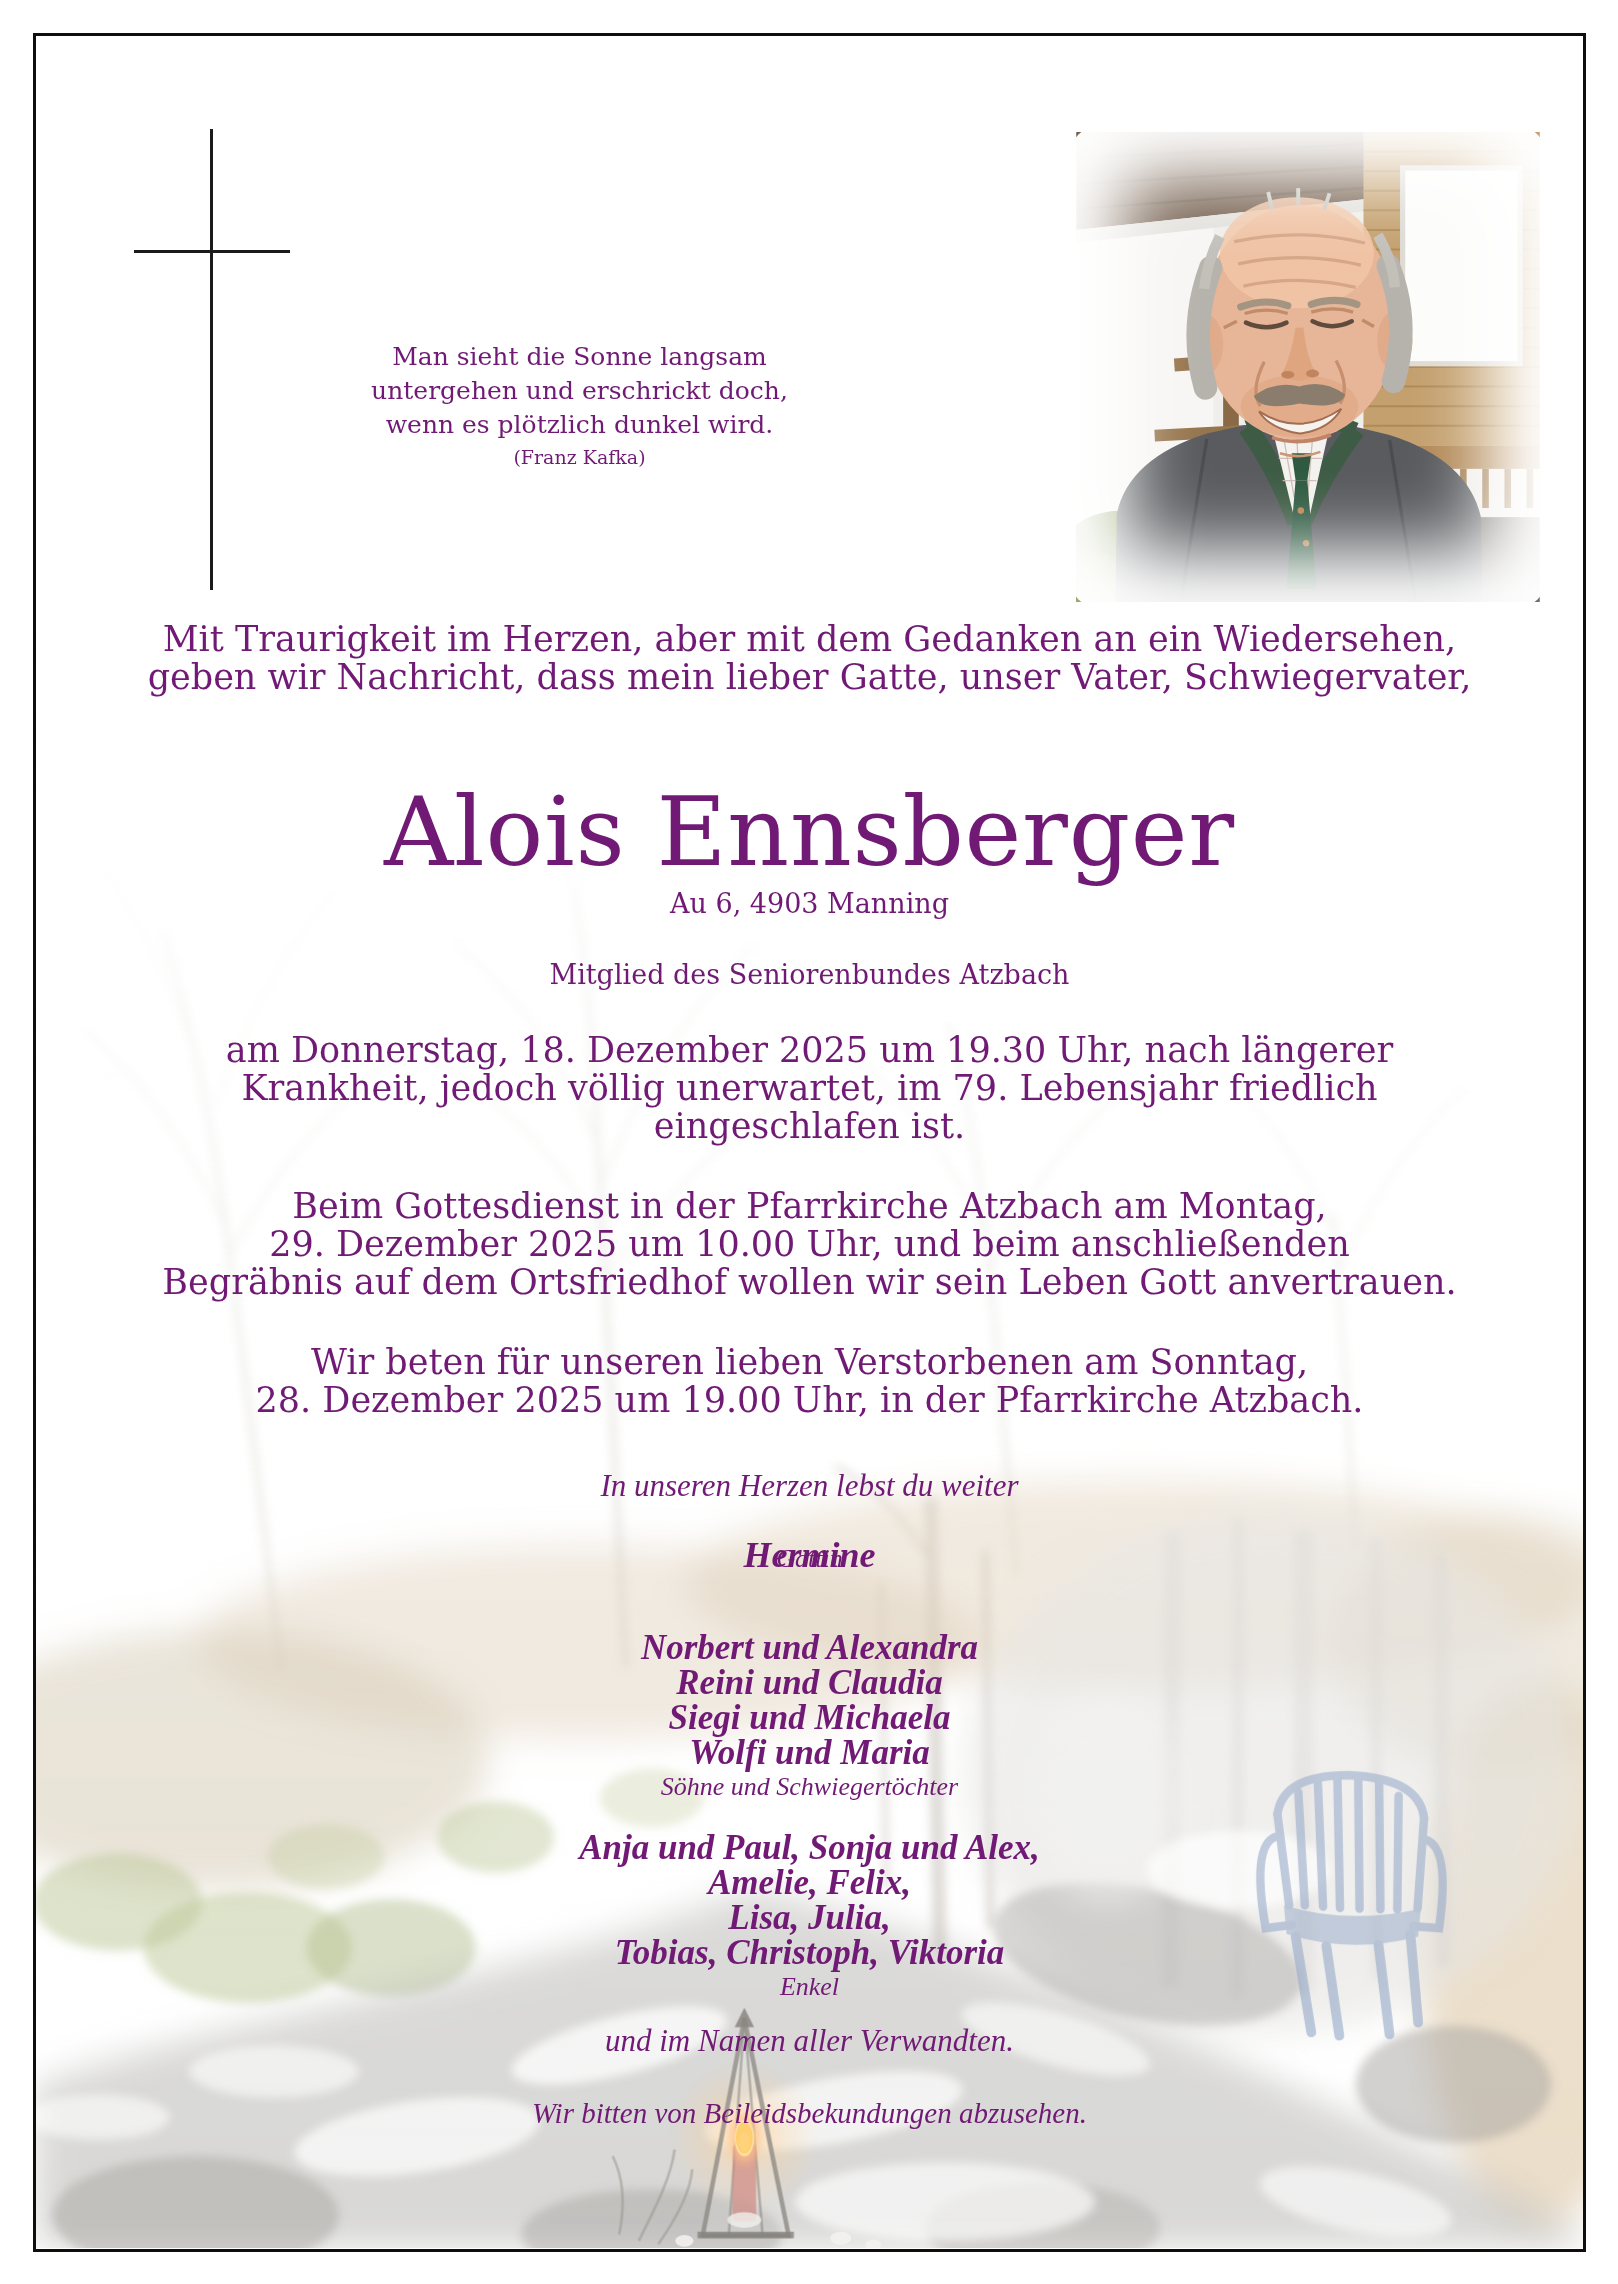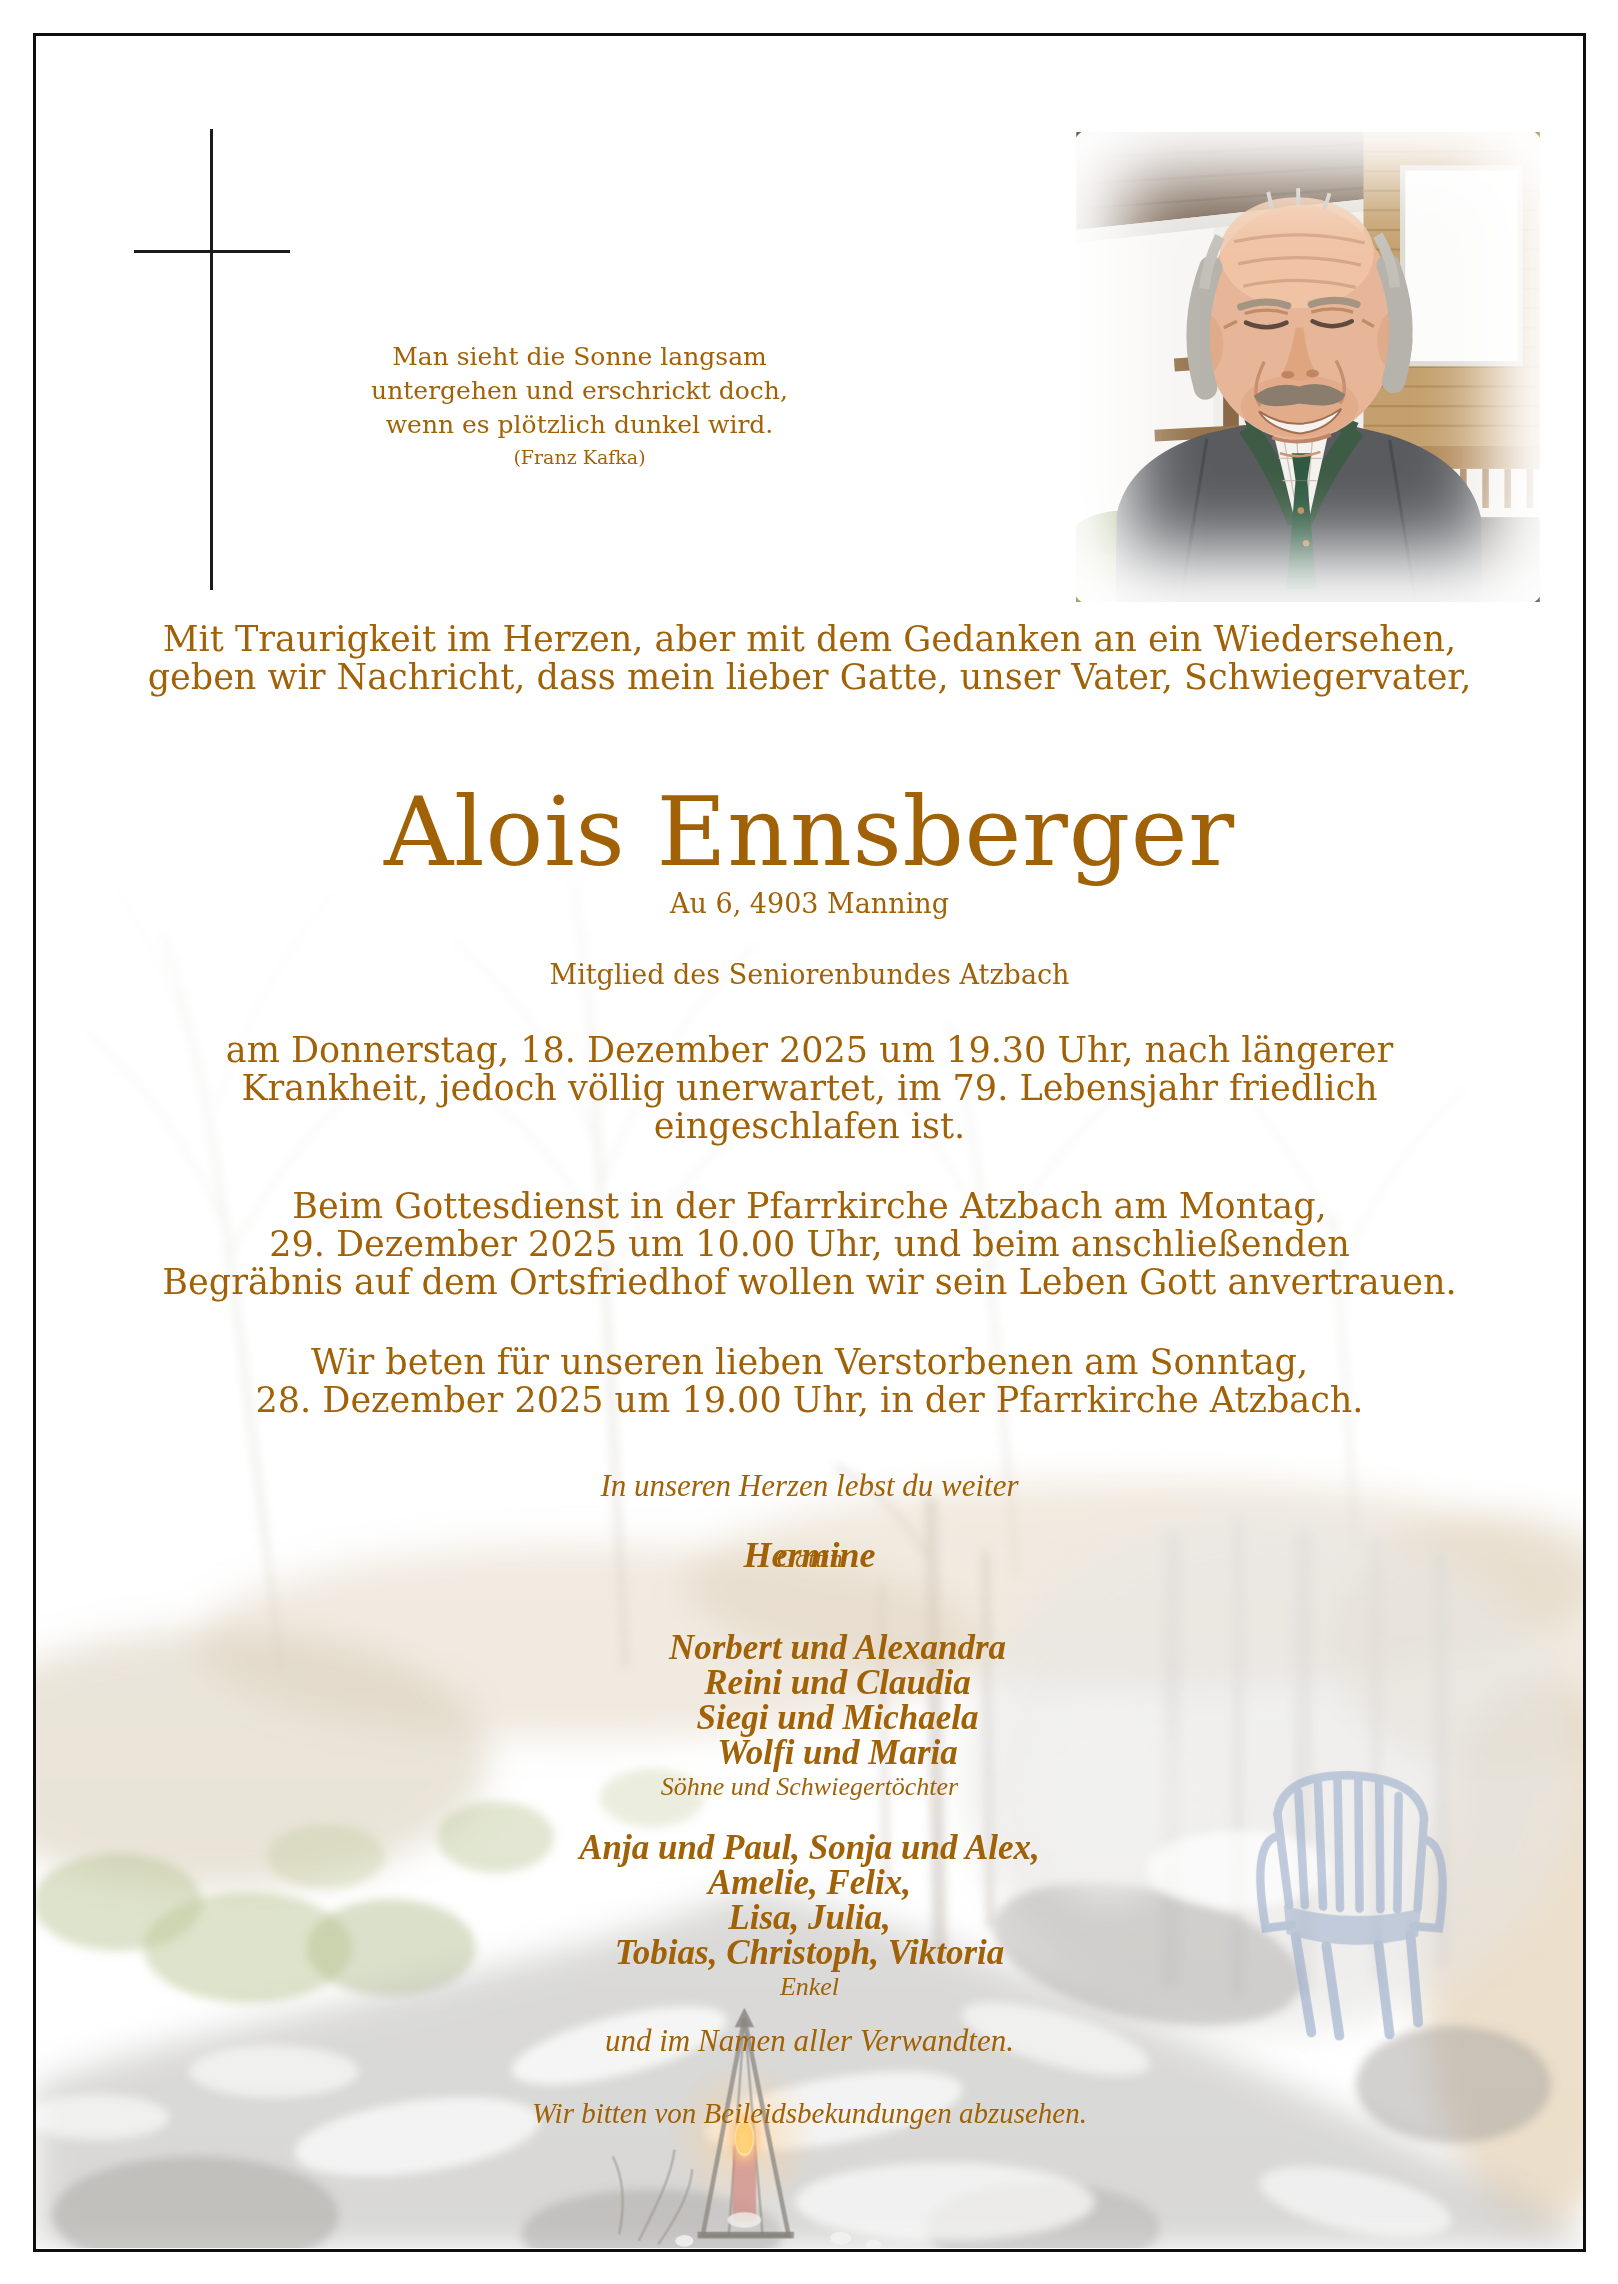--- a/index.html
+++ b/index.html
@@ -17,38 +17,38 @@
   .cross-v { position:absolute; left:210px; top:129px;  width:3.3px;  height:461px; background:#1b1b1b; }
   .cross-h { position:absolute; left:134px; top:250px;  width:156px; height:3.3px;  background:#1b1b1b; }
 
   
   .portrait { position:absolute; left:1076px; top:132px; width:464px; height:470px; }
   .portrait svg { position:absolute; left:0; top:0; width:100%; height:100%; }
   .portrait .feather { position:absolute; inset:-3.9px;
                        box-shadow: inset 0 0 72px 55px #ffffff; border-radius:22px; }
 
   
-  .tblock { position:absolute; left:36px; width:1547px; text-align:center; color:#a16207; }
+  .tblock { position:absolute; left:36px; width:1547px; text-align:center; color:#701a75; }
   .f-cal { font-family:"DejaVu Serif", serif; }
   .f-it  { font-family:"Liberation Serif", serif; font-style:italic; }
   .f-bit { font-family:"Liberation Serif", serif; font-style:italic; font-weight:700; }
 
   .quote      { left:156px; width:847px; top:340px; font-size:25px; line-height:34px; }
   .quote .attr{ font-size:19px; line-height:31px; }
   .intro      { top:620px;  font-size:35px; line-height:38px; }
   .name       { top:777px; font-size:96px; line-height:111px; letter-spacing:0.7px; }
   .sub1       { top:887px; font-size:27px; line-height:33px; }
   .sub2       { top:958px; font-size:27px; line-height:33px; }
   .para1      { top:1031px; font-size:35px; line-height:38px; }
   .para2      { top:1187px; font-size:35px; line-height:38px; }
   .para3      { top:1343px; font-size:35px; line-height:38px; }
   .remember   { top:1466px; font-size:31px; line-height:39px; }
   .widowname  { top:1535px; font-size:36px; line-height:40px; }
   .widowrel   { top:1541px; font-size:26px; line-height:35px; }
-  .sons       { top:1630px; font-size:35px; line-height:35px;padding-left:28px; }
+  .sons       { top:1630px; font-size:35px; line-height:35px; }
   .sonsrel    { top:1769px; font-size:26px; line-height:35px; }
   .grand      { top:1830px; font-size:35px; line-height:35px; }
   .grandrel   { top:1969px; font-size:26px; line-height:35px; }
   .closing    { top:2021px; font-size:31px; line-height:39px; }
   .condolence { top:2094px; font-size:29px; line-height:38px; }
 </style>
 </head>
 <body>
 
 <div class="page">

